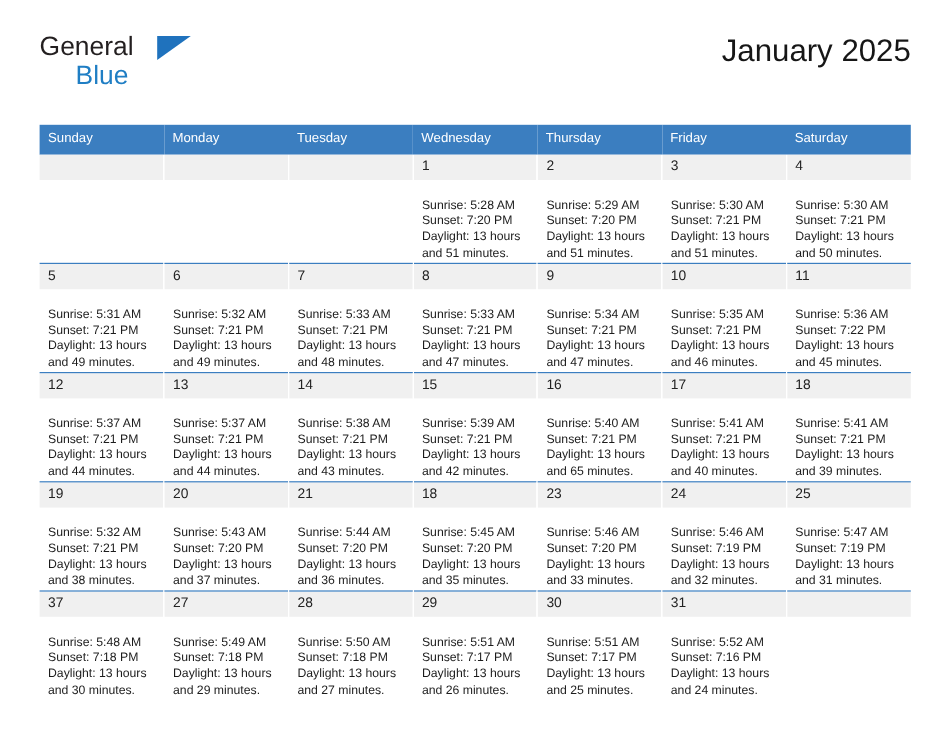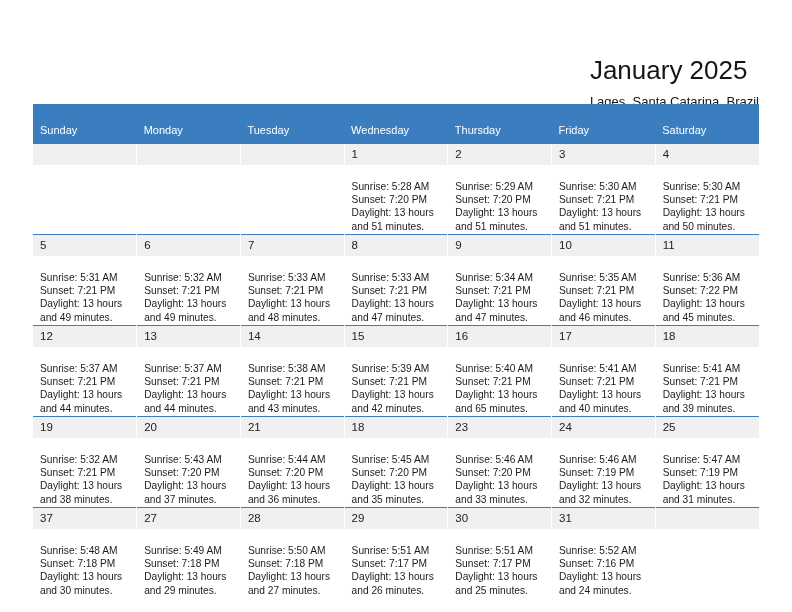--- a/index.html
+++ b/index.html
@@ -59,21 +59,21 @@
     left: 30px;
     top: 24px;
     font-size: 22px;
     color: #1f7ec4;
     font-family: "Liberation Sans", sans-serif;
   }
   .title-block {
     position: absolute;
     right: 0;
     top: 0;
-    margin-top: 28px;
+    text-align: right;
   }
   .cal-title {
     font-size: 26px;
     color: #161616;
     line-height: 32px;
     white-space: nowrap;
   }
   .cal-subtitle {
     font-size: 13px;
     color: #161616;
@@ -90,21 +90,21 @@
     width: 726px;
     border-collapse: collapse;
     table-layout: fixed;
   }
   .calendar th {
     background: #3b7ec0;
     color: #ffffff;
     font-size: 11px;
     font-weight: normal;
     text-align: left;
-    padding: 17px 0 5px 7px;
+    padding: 2px 0 5px 7px;
     height: 18px;
     border: none;
   }
   .calendar td {
     width: 103.71px;
     height: 90px;
     vertical-align: top;
     padding: 0;
     border-top: 1px solid #3b7ec0;
     border-right: 1px solid #ffffff;
@@ -140,24 +140,28 @@
     white-space: nowrap;
   }
 </style>
 </head>
 <body>
 
 <div class="page">
 
   <div class="header">
 
+    <div class="logo">
+      <span class="logo-general">General</span>
+      <span class="logo-tri"></span>
+      <span class="logo-blue">Blue</span>
+    </div>
 
     <div class="title-block">
       <div class="cal-title">January 2025</div>
-      <div class="cal-subtitle">Lages, Santa Catarina, Brazil</div>
     </div>
 
   </div>
 
   <table class="calendar">
     <thead>
       <tr>
         <th>Sunday</th>
         <th>Monday</th>
         <th>Tuesday</th>

